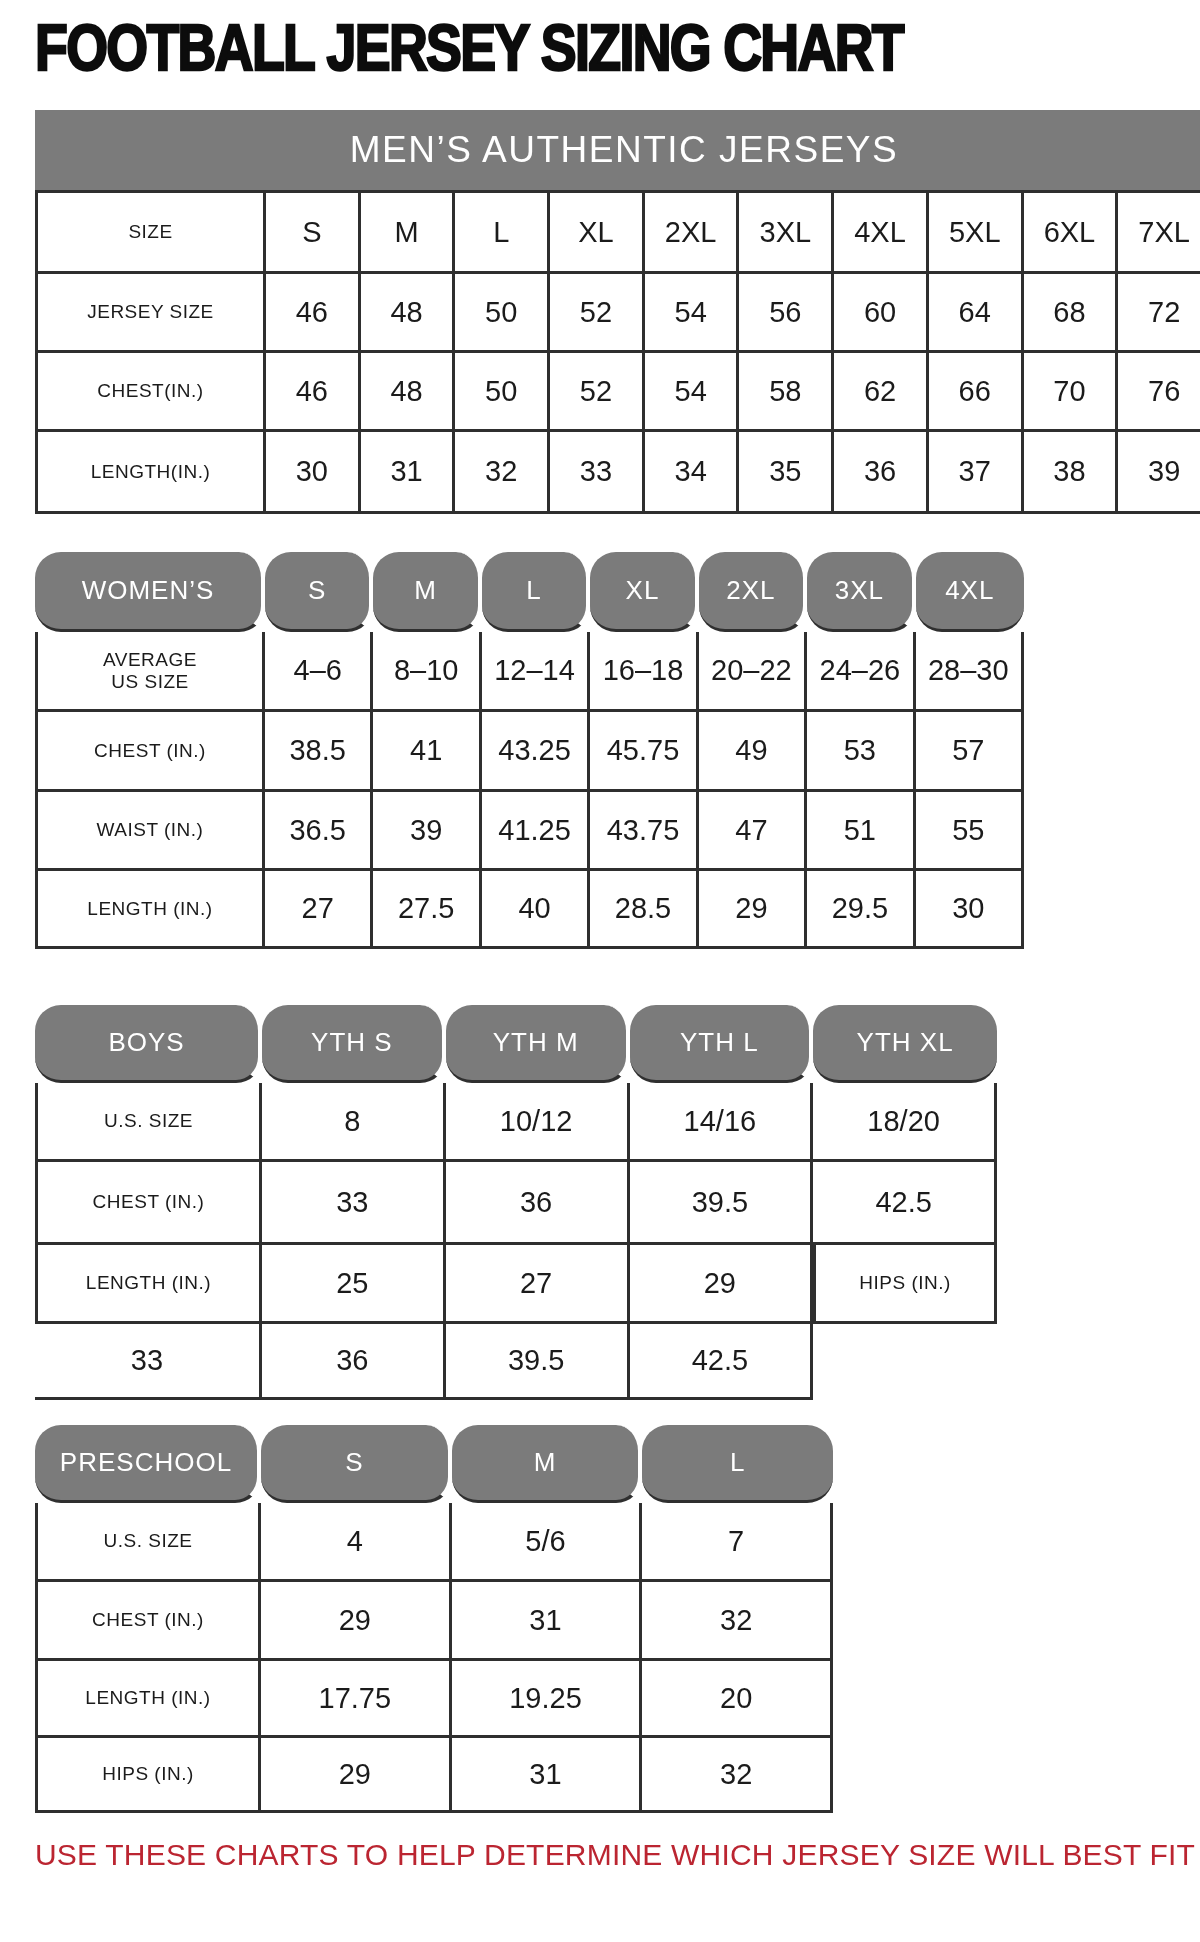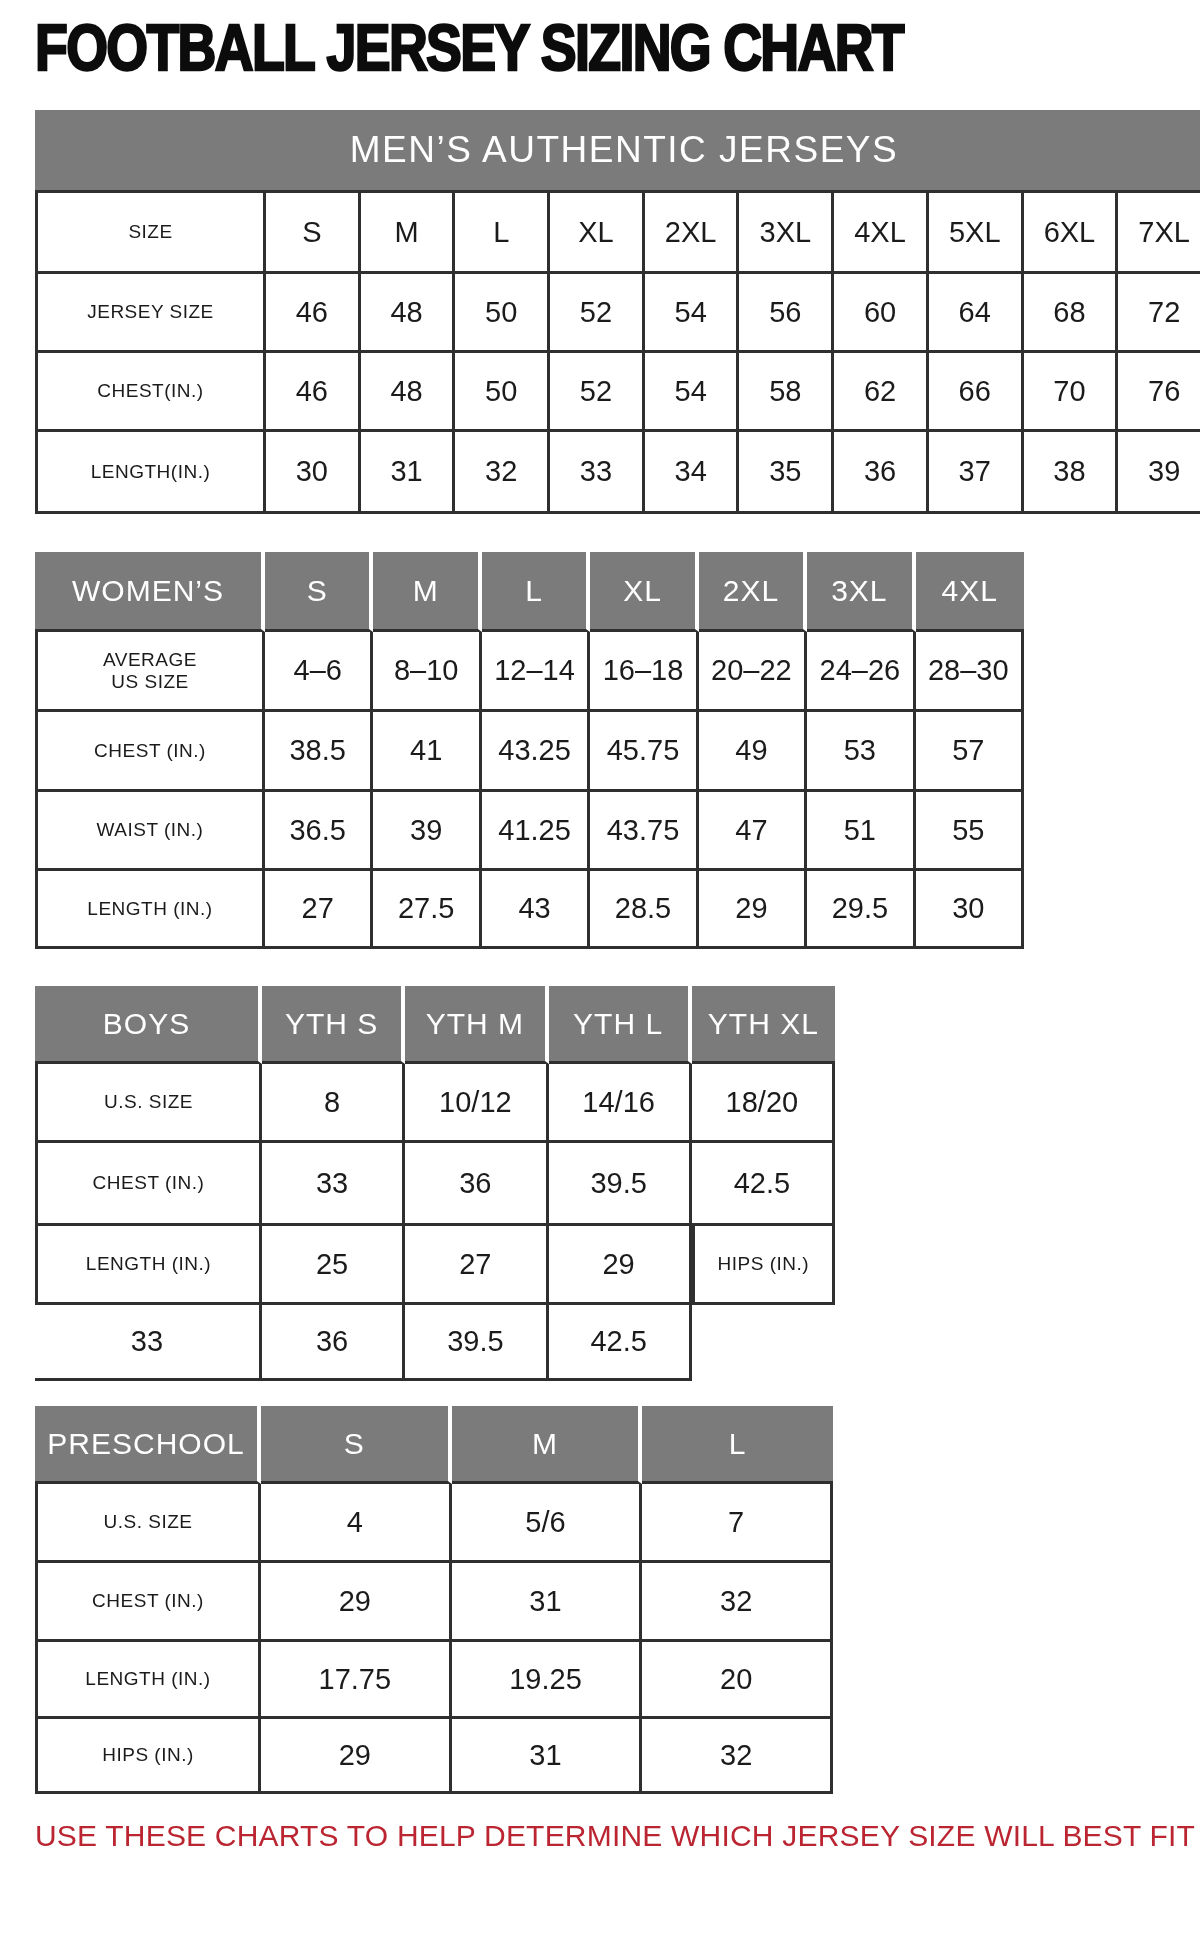--- a/index.html
+++ b/index.html
@@ -43,24 +43,25 @@
   .banner{
     background:var(--gray,#7b7b7b);
     color:#ffffff;
     font-size:37px;
     letter-spacing:1.5px;
     border-bottom:3px solid var(--line,#2f2f2f);
   }
   .gcell{
     background:var(--gray,#7b7b7b);
     color:#ffffff;
-    font-size:30px;
+    font-size:26px;
     letter-spacing:1px;
     border-bottom:3px solid var(--line,#2f2f2f);
     border-right:4px solid #ffffff;
+    border-radius:26px;
   }
   .gcell.last{ border-right:none; }
   .lcell{
     font-size:19px;
     letter-spacing:0.5px;
     white-space:pre-line;
     border-left:3px solid var(--line,#2f2f2f);
     border-right:3px solid var(--line,#2f2f2f);
     border-bottom:3px solid var(--line,#2f2f2f);
   }
@@ -161,27 +162,27 @@
         <div class="cell vcell">36.5</div>
         <div class="cell vcell">39</div>
         <div class="cell vcell">41.25</div>
         <div class="cell vcell">43.75</div>
         <div class="cell vcell">47</div>
         <div class="cell vcell">51</div>
         <div class="cell vcell">55</div>
         <div class="cell lcell">LENGTH (IN.)</div>
         <div class="cell vcell">27</div>
         <div class="cell vcell">27.5</div>
-        <div class="cell vcell">43</div>
+        <div class="cell vcell">40</div>
         <div class="cell vcell">28.5</div>
         <div class="cell vcell">29</div>
         <div class="cell vcell">29.5</div>
         <div class="cell vcell">30</div>
       </div>
-      <div class="tbl" style="width: 800px; margin-top: 37px; grid-template-columns: 227px repeat(4, 1fr); grid-template-rows: 78px 79px 83px 79px 76px;">
+      <div class="tbl" style="width: 962px; margin-top: 56px; grid-template-columns: 227px repeat(4, 1fr); grid-template-rows: 78px 79px 83px 79px 76px;">
         <div class="cell gcell">BOYS</div>
         <div class="cell gcell">YTH S</div>
         <div class="cell gcell">YTH M</div>
         <div class="cell gcell">YTH L</div>
         <div class="cell gcell last">YTH XL</div>
         <div class="cell lcell">U.S. SIZE</div>
         <div class="cell vcell">8</div>
         <div class="cell vcell">10/12</div>
         <div class="cell vcell">14/16</div>
         <div class="cell vcell">18/20</div>

